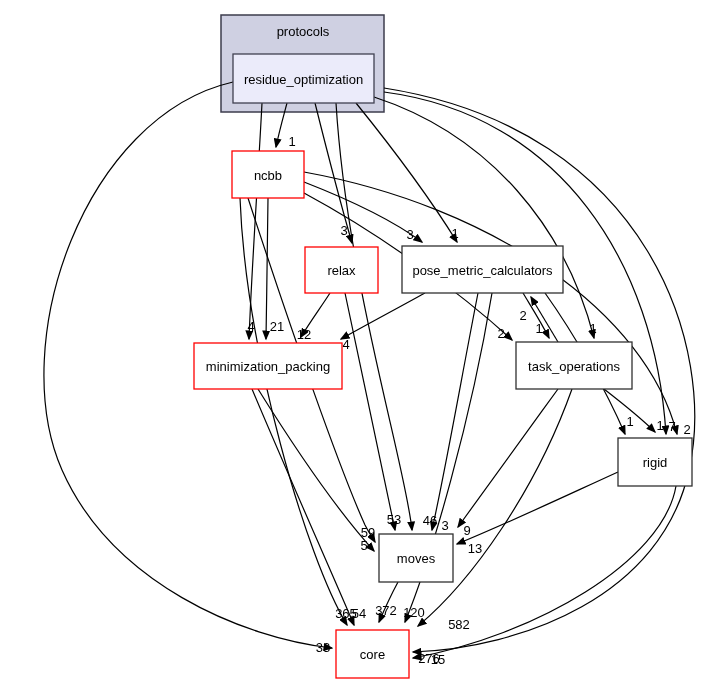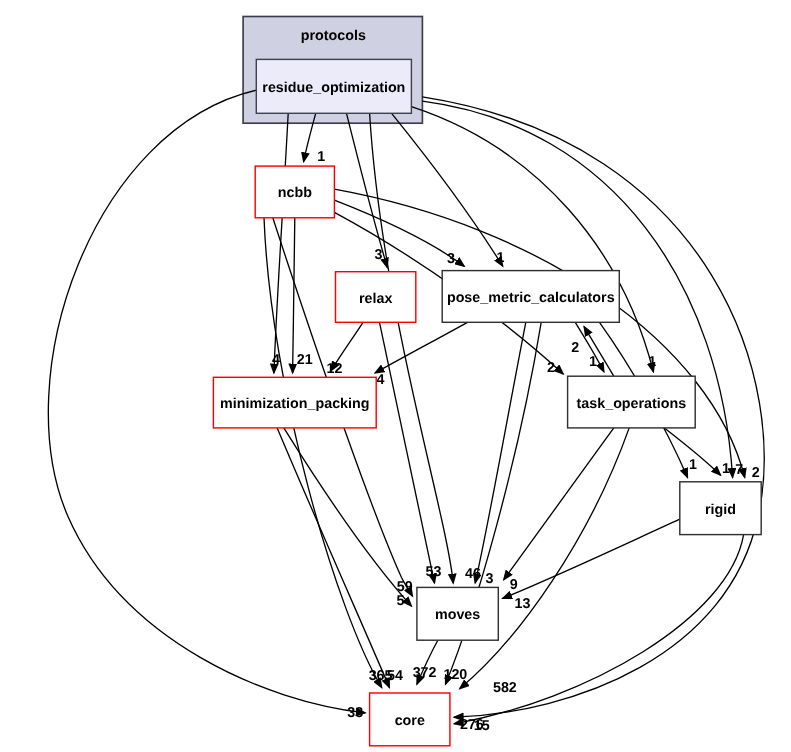--- a/index.html
+++ b/index.html
@@ -1,16 +1,16 @@
 <!DOCTYPE html>
 <html><head>
 <meta charset="utf-8">
 <style>
   html,body{margin:0;padding:0;background:#ffffff;}
-  .stage{position:relative;width:719px;height:684px;background:#ffffff;overflow:hidden;font-weight:bold;}
+  .stage{position:relative;width:719px;height:684px;background:#ffffff;overflow:hidden;}
   svg{display:block;}
   .cluster-label{font-family:"Liberation Sans",sans-serif;font-size:13px;fill:#000000;}
   .node-label{font-family:"Liberation Sans",sans-serif;font-size:13px;fill:#000000;}
   .edge-label{font-family:"Liberation Sans",sans-serif;font-size:13px;fill:#000000;}
   .edge-path{fill:none;}
   .node-rect{cursor:pointer;}
 </style>
 </head>
 <body>
 

